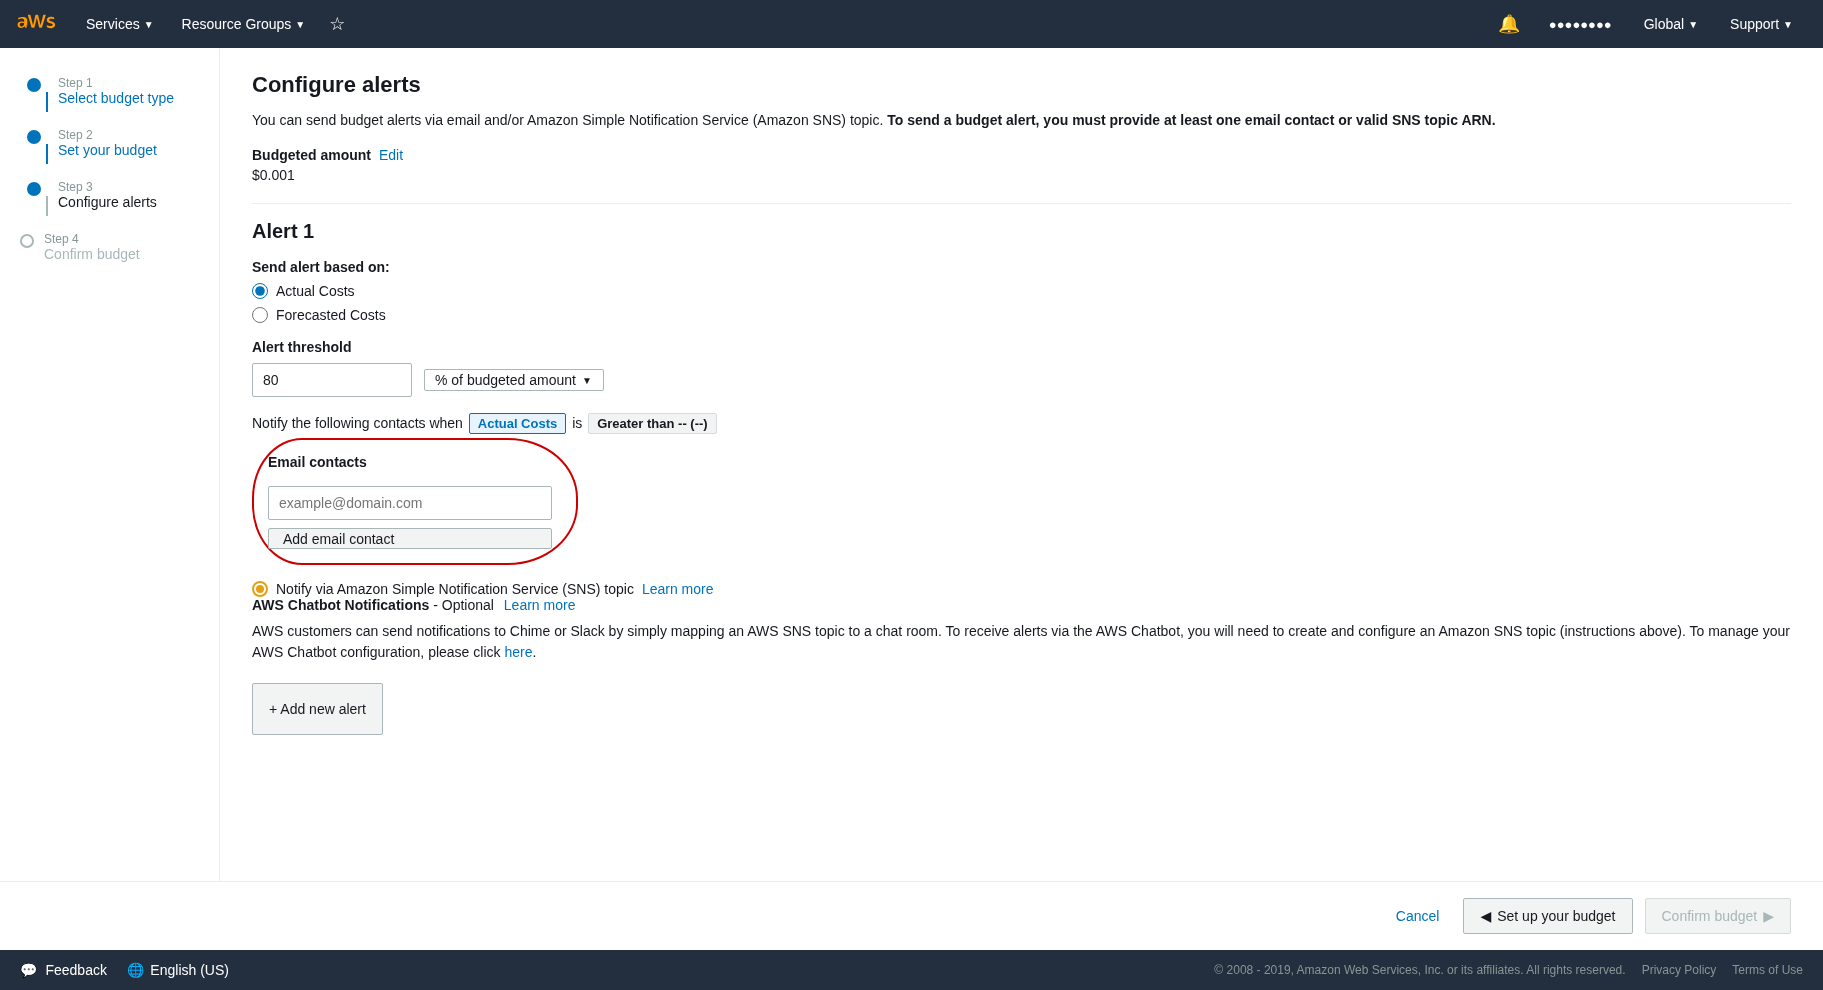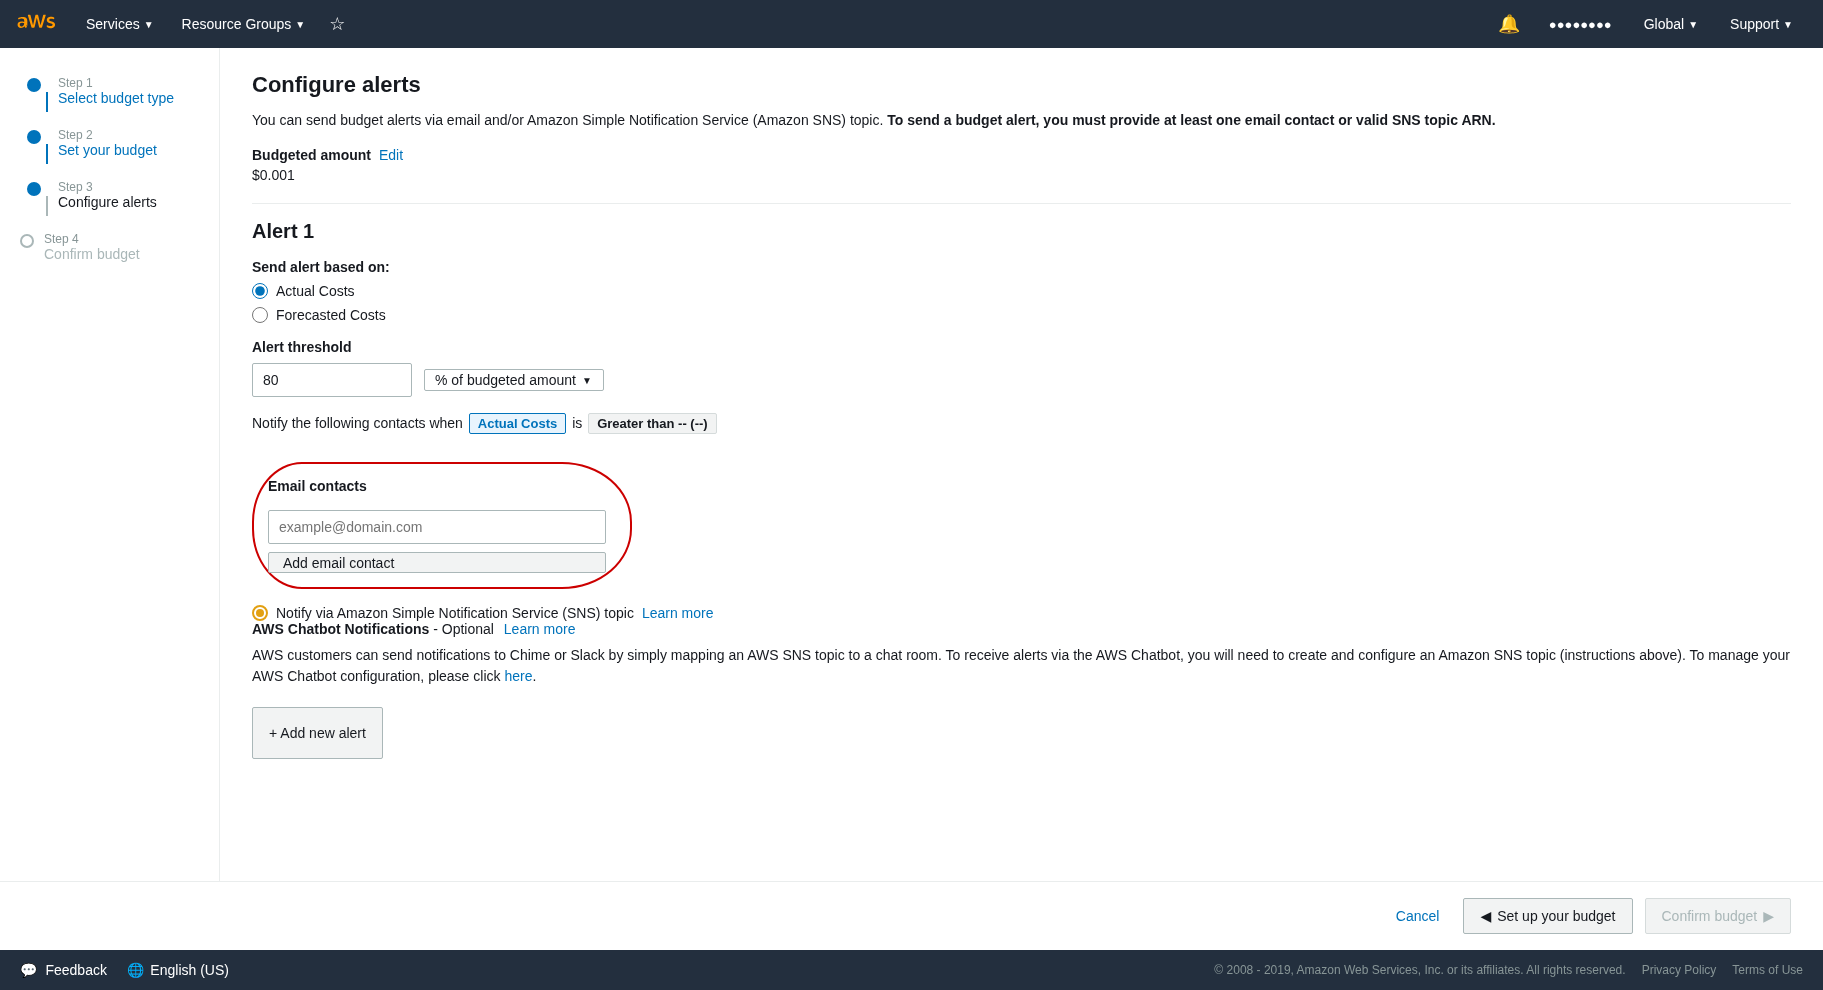--- a/index.html
+++ b/index.html
@@ -107,25 +107,25 @@
       padding: 0 10px; font-size: 14px; color: #16191f;
     }
     .threshold-select-wrap {
       display: flex; align-items: center; height: 22px;
       border: 1px solid #aab7b8; border-radius: 2px; background: #fff;
       padding: 0 10px; gap: 6px; cursor: pointer; min-width: 180px;
     }
     .threshold-select-wrap span { font-size: 14px; }
     .threshold-select-wrap .caret { font-size: 10px; color: #16191f; }
 
-    .notify-text { font-size: 14px; margin-bottom: 28px; color: #16191f; }
+    .notify-text { font-size: 14px; margin-bottom: 4px; color: #16191f; }
     .tag { background: #f2f3f3; border: 1px solid #d5dbdb; border-radius: 2px; padding: 2px 8px; font-size: 13px; font-weight: 600; display: inline-block; margin: 0 2px; }
     .tag.blue { background: #e8f4fd; color: #0073bb; border-color: #0073bb; }
     .email-input {
-      width: 338px; height: 34px; border: 1px solid #aab7b8; border-radius: 2px;
+      width: 284px; height: 34px; border: 1px solid #aab7b8; border-radius: 2px;
       padding: 0 10px; font-size: 14px; color: #879596;
     }
     .add-email-btn {
       height: 21px; padding: 0 14px; border: 1px solid #aab7b8; border-radius: 2px;
       background: #f2f3f3; font-size: 14px; cursor: pointer; color: #16191f;
       display: flex; align-items: center; gap: 4px;
     }
 
     
     .sns-row { display: flex; align-items: center; gap: 8px; margin-bottom: 0; }

